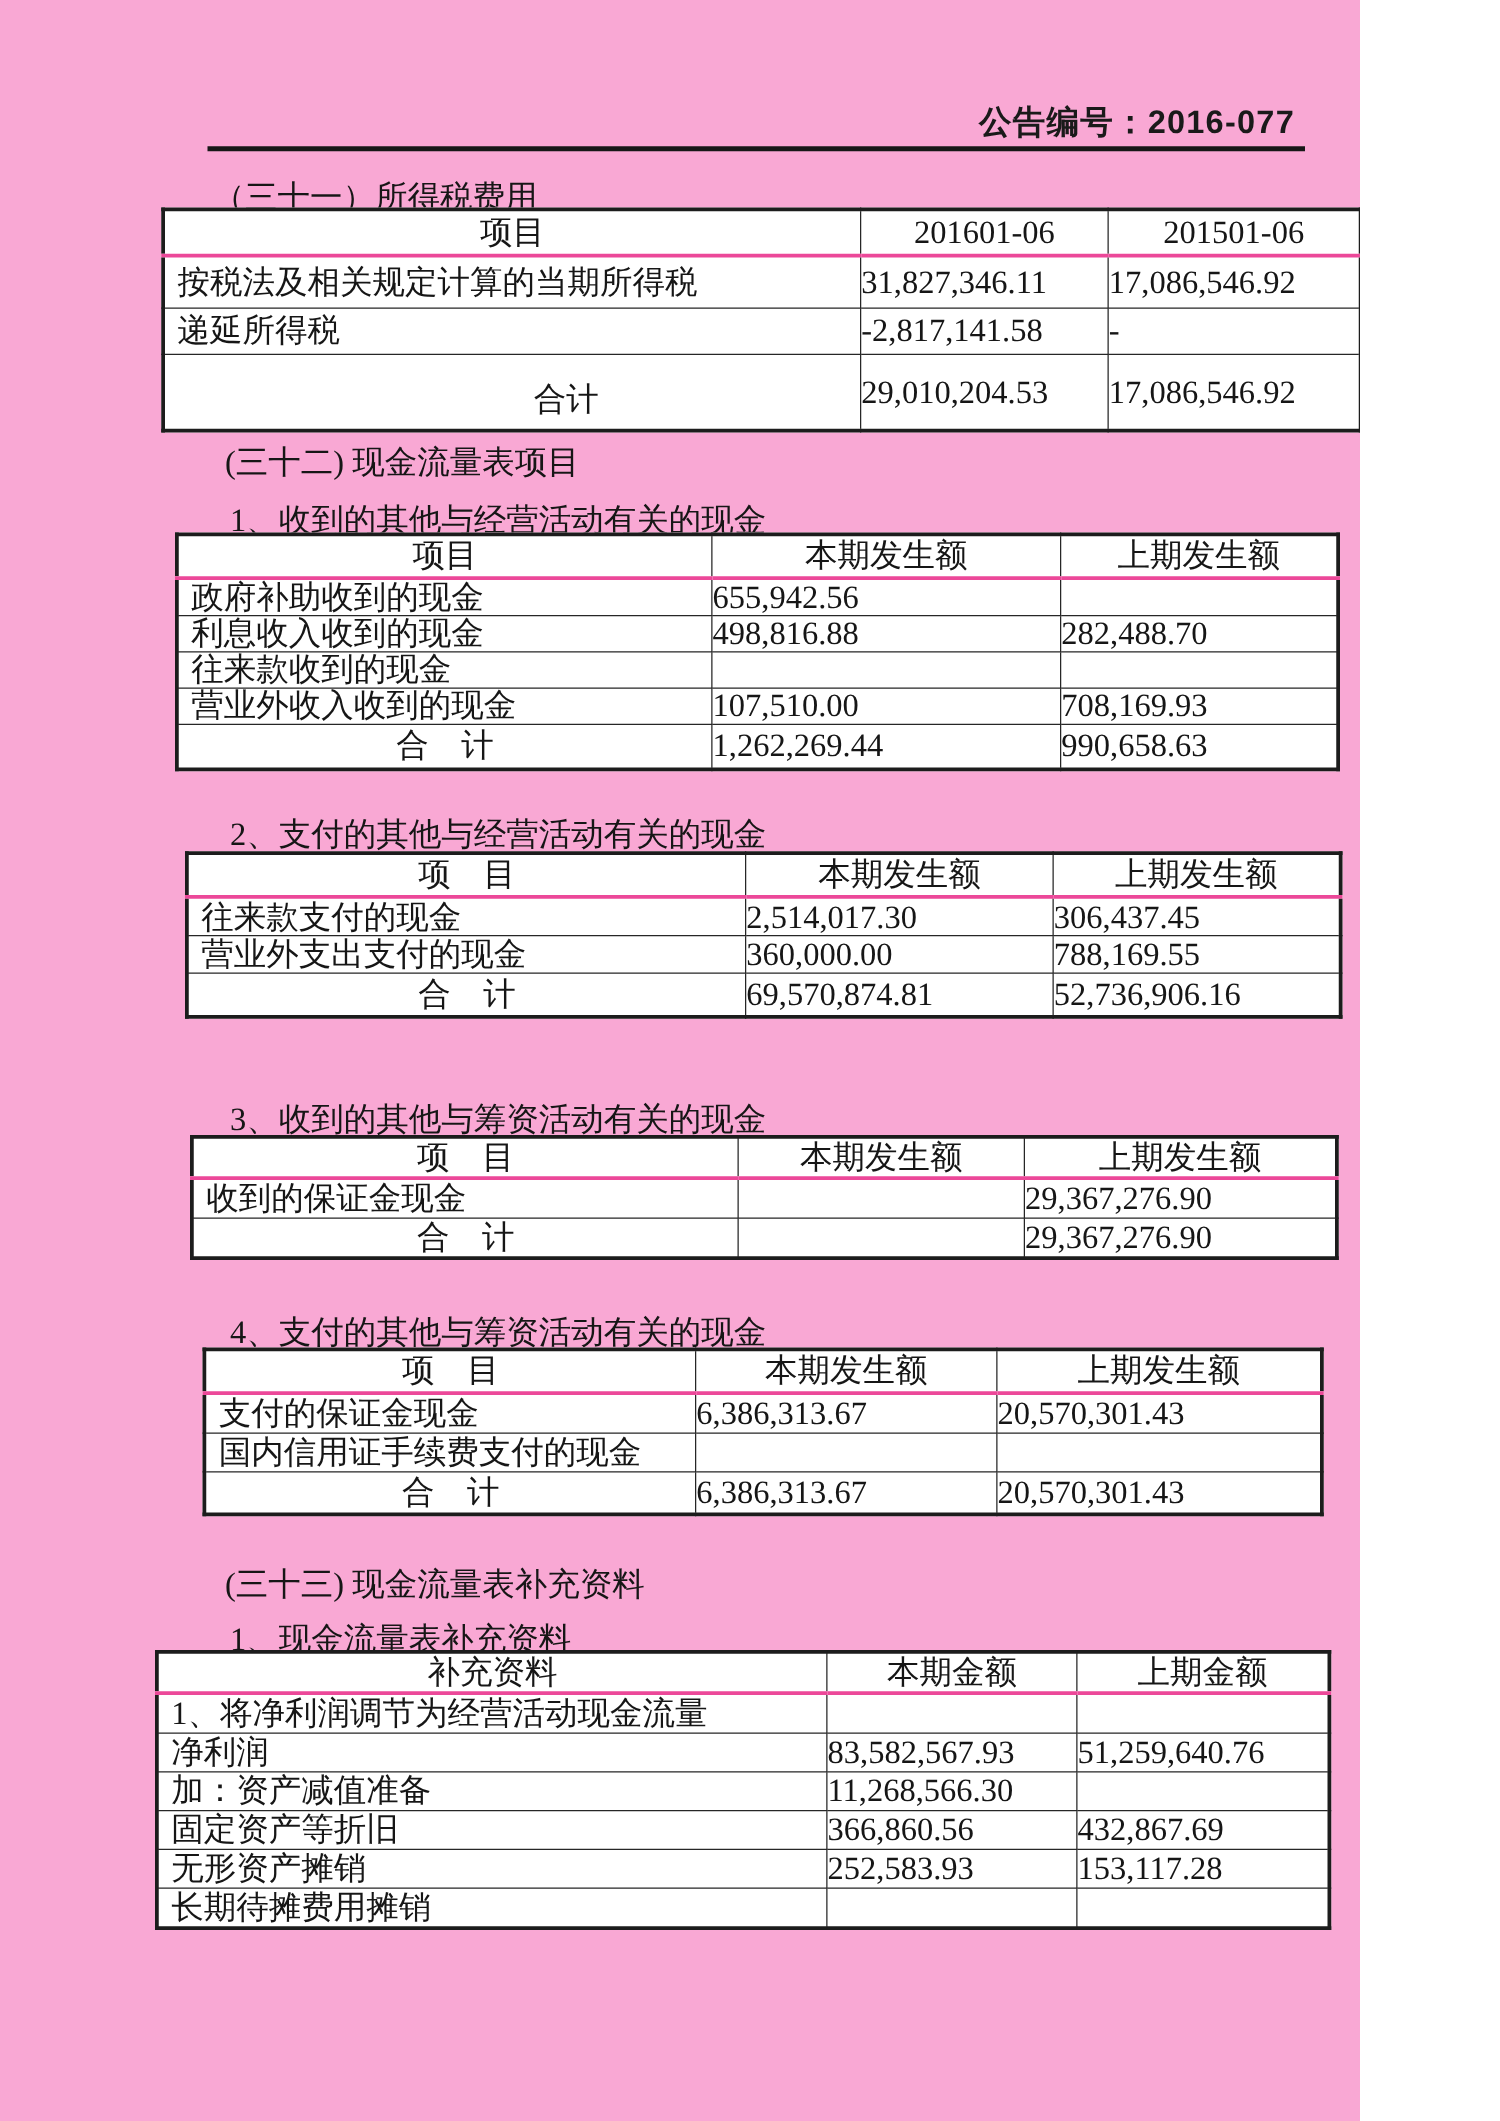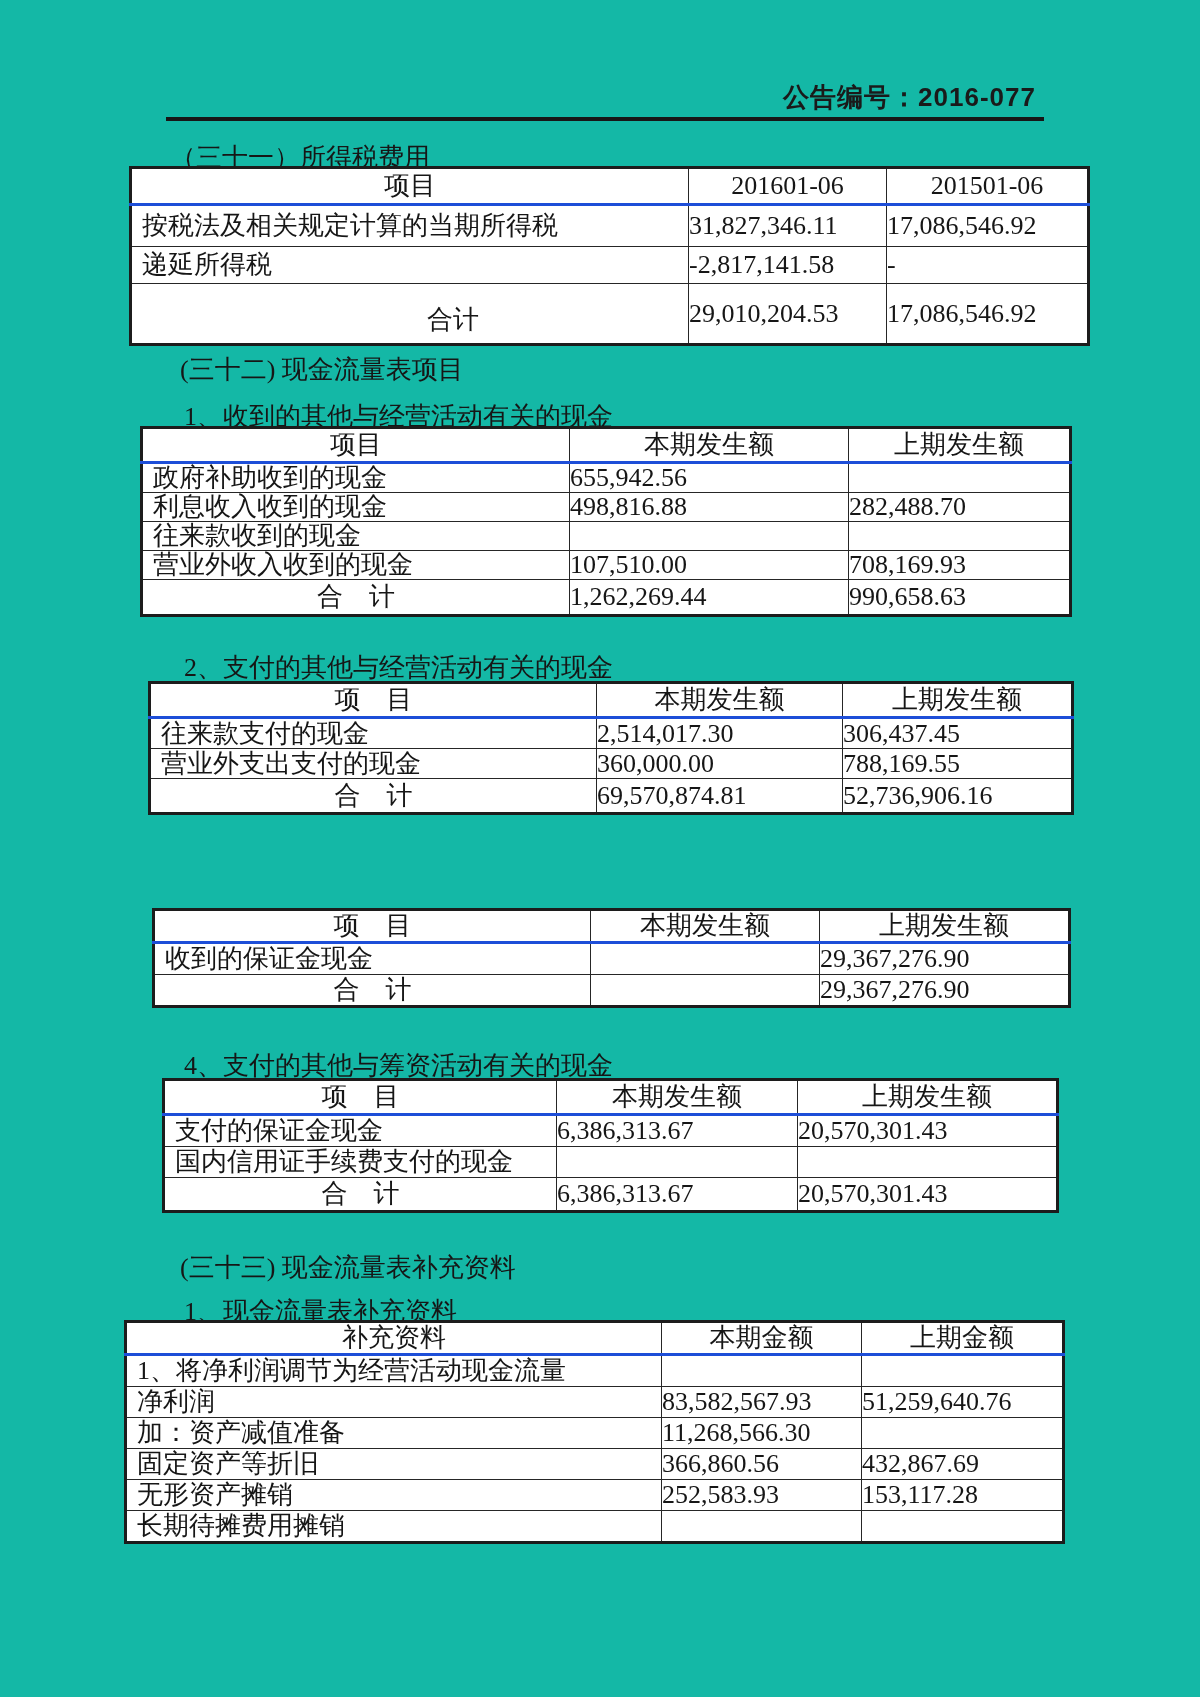--- a/index.html
+++ b/index.html
@@ -1,37 +1,37 @@
 <!DOCTYPE html>
 <html><head>
 <meta charset="utf-8">
 <style>
   html,body{margin:0;padding:0;background:#ffffff;}
   .page{
-    position:relative;width:1200px;height:1697px;background:#14b8a6;
+    position:relative;width:1088px;height:1697px;background:#f9a8d4;
     font-family:"Liberation Serif","DejaVu Serif",serif;color:#1a1a1a;
     overflow:hidden;
   }
   .announce{
     position:absolute;top:80px;left:560px;width:476px;text-align:right;
     font-family:"Liberation Sans","DejaVu Sans",sans-serif;
     font-weight:700;font-size:26px;letter-spacing:1px;white-space:nowrap;
   }
   .rule{position:absolute;top:117px;left:166px;width:878px;height:4px;background:#171717;}
   .sec-title{position:absolute;font-size:26px;white-space:nowrap;color:#161616;}
 
   table.fin{
     position:absolute;border-collapse:collapse;table-layout:fixed;background:#fff;
     border:3px solid #1c1c1c;
   }
   .fin th,.fin td{
     border:1.5px solid #262626;font-weight:normal;font-size:26px;line-height:1.05;
     padding:0;overflow:hidden;white-space:nowrap;vertical-align:middle;color:#161616;
   }
-  .fin thead th{border-bottom:3px solid #1d4ed8;text-align:center;margin-top:45px;}
+  .fin thead th{border-bottom:3px solid #ec4899;text-align:center;margin-top:45px;}
   .fin td.label{text-align:left;padding-left:10px;}
   .fin td.num{text-align:left;padding-right:14px;}
   .fin tr.total td.label{text-align:center;padding-left:0;}
 
   
   #tbl0{top:166px;left:129px;width:958px;}
   #tbl0 th{height:34px;}
   #tbl0 td{height:40px;}
   #tbl0 tr:nth-child(2) td{height:36px;}
   #tbl0 tr.total td{height:49px;}
@@ -189,20 +189,21 @@
           <td class="num">788,169.55</td>
         </tr>
         <tr class="total">
           <td class="label">合　计</td>
           <td class="num">69,570,874.81</td>
           <td class="num">52,736,906.16</td>
         </tr>
       </tbody>
   </table>
 
+  <div class="sec-title" id="s32_3">3、收到的其他与筹资活动有关的现金</div>
 
   <table class="fin" id="tbl3">
     <colgroup>
         <col style="width:437px">
         <col style="width:229px">
         <col style="width:250px">
       </colgroup>
     <thead>
         <tr>
           <th>项　目</th>

